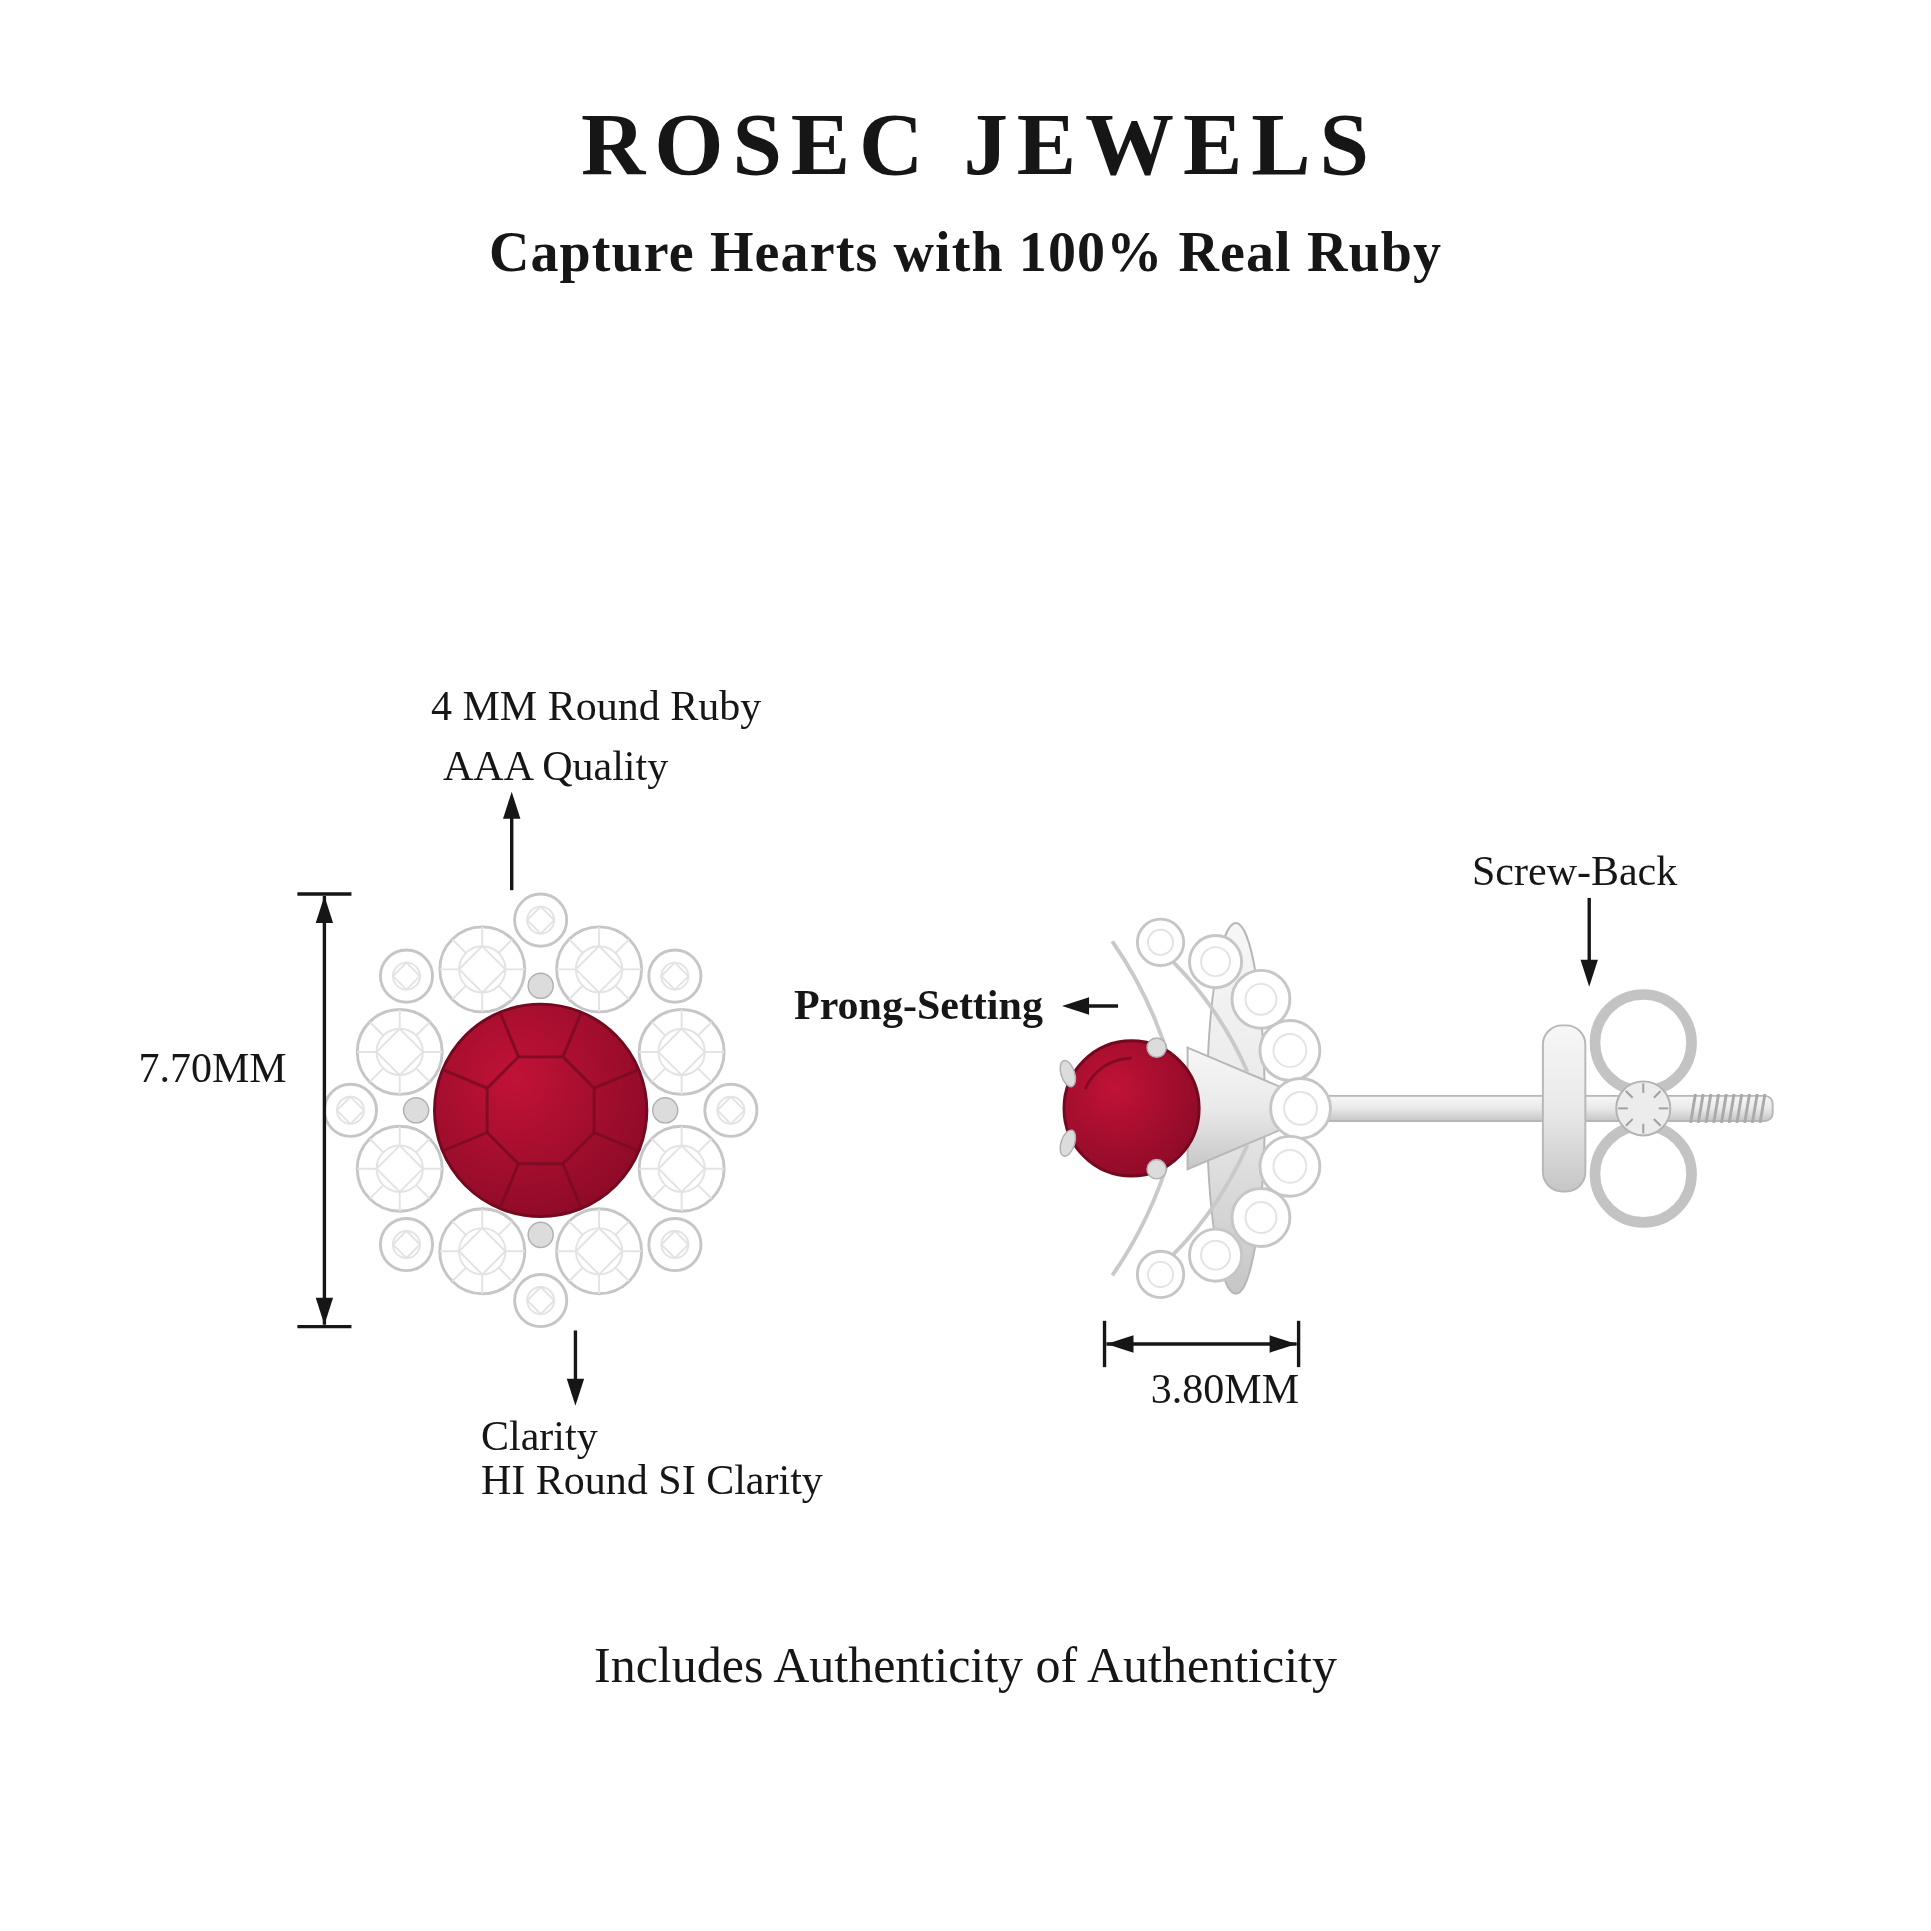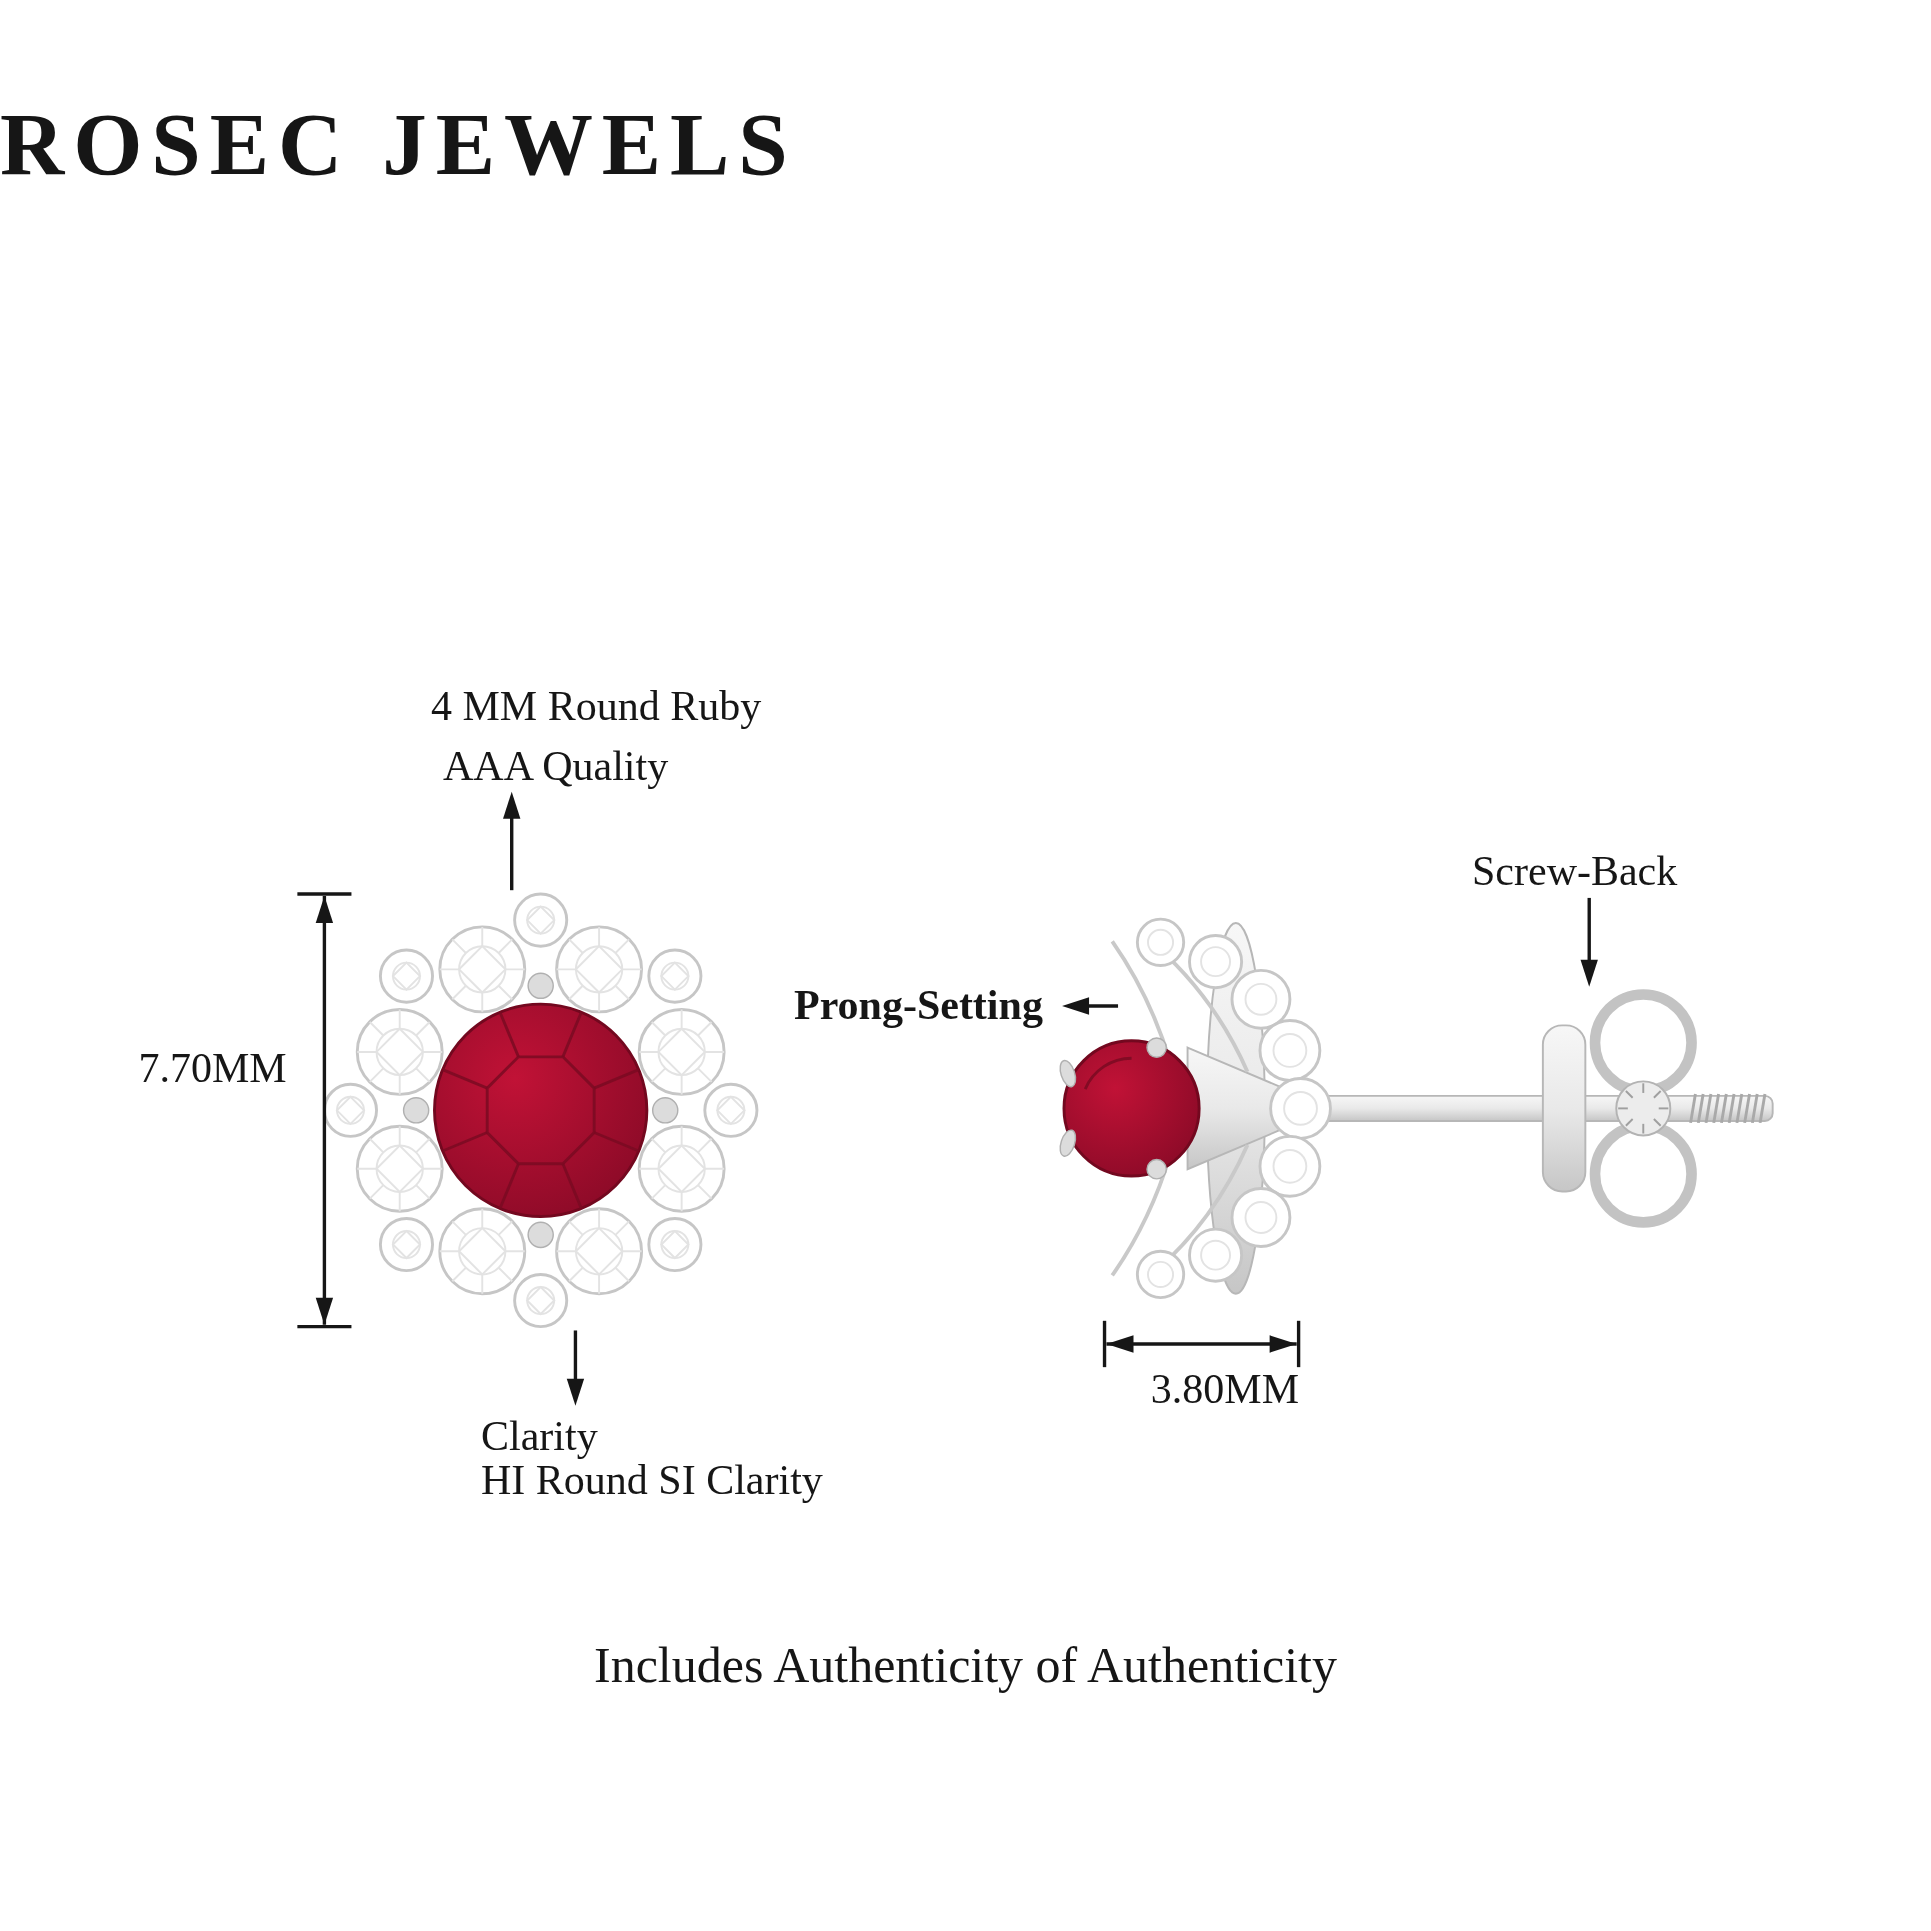--- a/index.html
+++ b/index.html
@@ -1,20 +1,20 @@
 <!DOCTYPE html>
 <html><head>
 <meta charset="utf-8">
 <style>
   html,body{margin:0;padding:0;background:#ffffff;}
   .canvas{position:relative;width:1931px;height:1931px;background:#ffffff;overflow:hidden;
           font-family:"Liberation Serif",serif;color:#161616;}
   .artwork{position:absolute;left:0;top:0;}
   .label{position:absolute;font-family:"Liberation Serif",serif;color:#161616;white-space:nowrap;}
-  .brand{left:0;right:0;top:93px;text-align:left;font-size:89px;font-weight:700;letter-spacing:0.10em;}
+  .brand{left:0;right:0;top:93px;text-align:center;font-size:89px;font-weight:700;letter-spacing:0.10em;padding-left:28px;}
   .tagline{left:0;right:0;top:220px;text-align:center;font-size:56px;font-weight:700;letter-spacing:0.02em;}
   .callout{font-size:42px;line-height:48px;}
   .dim{font-size:42px;}
   .footer{left:0;right:0;top:1636px;text-align:center;font-size:50px;}
   
   .dmd{fill:#ffffff;stroke:#c6c6c6;stroke-width:3;}
   .fct{fill:none;stroke:#e3e3e3;stroke-width:2;}
   .bead{fill:#dcdcdc;stroke:#b0b0b0;stroke-width:1.5;}
   .rfct{fill:none;stroke:#7a0a22;stroke-width:3;opacity:.85;}
   .metal{fill:url(#metalG);stroke:#b7b7b7;stroke-width:2;}
@@ -202,20 +202,21 @@
     <g>
       <line class="ann" x1="1144" y1="1368" x2="1144" y2="1416"></line>
       <line class="ann" x1="1345" y1="1368" x2="1345" y2="1416"></line>
       <line class="ann" x1="1146" y1="1392" x2="1343" y2="1392"></line>
       <polygon class="annh" points="1146,1392 1174,1383 1174,1401"></polygon>
       <polygon class="annh" points="1343,1392 1315,1383 1315,1401"></polygon>
     </g>
   </svg>
 
   <div class="label brand">ROSEC JEWELS</div>
+  <div class="label tagline">Capture Hearts with 100% Real Ruby</div>
 
   <div class="label callout" style="left:431px;top:682px;">4 MM Round Ruby</div>
   <div class="label callout" style="left:443px;top:742px;">AAA Quality</div>
 
   <div class="label dim" style="left:116px;top:1044px;width:193px;text-align:center;">7.70MM</div>
 
   <div class="label callout" style="left:481px;top:1412px;">Clarity</div>
   <div class="label callout" style="left:481px;top:1456px;">HI Round SI Clarity</div>
 
   <div class="label callout" style="left:794px;top:981px;font-weight:bold;">Prong-Setting</div>

